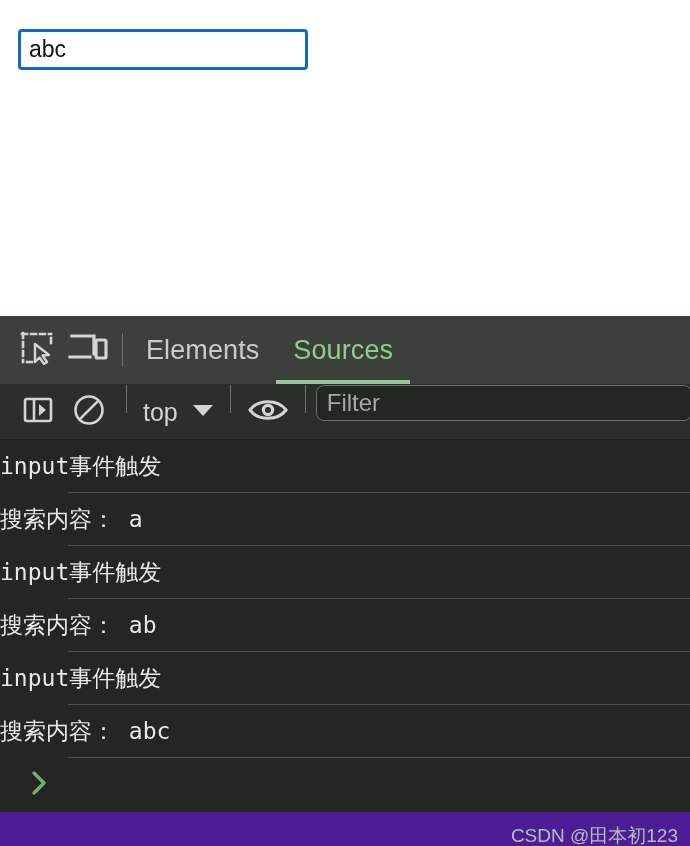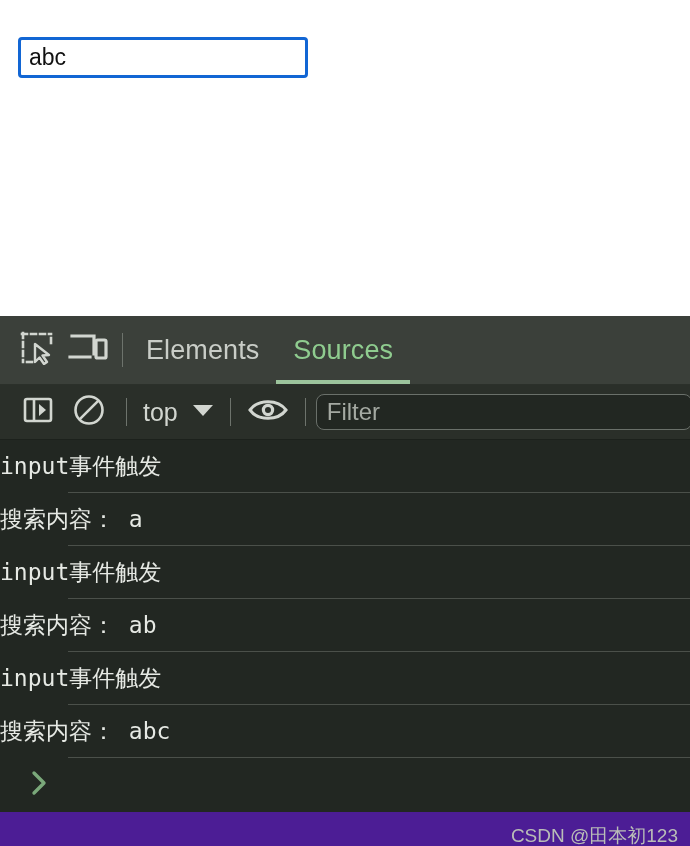--- a/index.html
+++ b/index.html
@@ -12,21 +12,21 @@
     background: #ffffff;
     font-family: "Liberation Sans", sans-serif;
     overflow: hidden;
     position: relative;
   }
 
   
   #page-area {
     position: absolute;
     left: 0;
-    top: 16px;
+    top: 8px;
     width: 616px;
     height: 303px;
     background: #ffffff;
   }
   #search-input {
     position: absolute;
     left: 18px;
     top: 21px;
     width: 290px;
     height: 41px;
@@ -102,21 +102,21 @@
     background: #9cc49c;
   }
 
   
   #filterbar {
     position: relative;
     height: 54px;
     background: #2a2f29;
     border-bottom: 1px solid #1c211c;
     display: flex;
-    align-items: center;
+    align-items: flex-start;
   }
   #sidebar-btn { margin-left: 16px; width: 44px; height: 54px; }
   #clear-btn { width: 58px; height: 54px; }
   #eye-btn { width: 58px; height: 54px; }
   .fsep {
     width: 1px;
     height: 28px;
     background: #6d736c;
     flex: none;
     margin: 0 8px;

